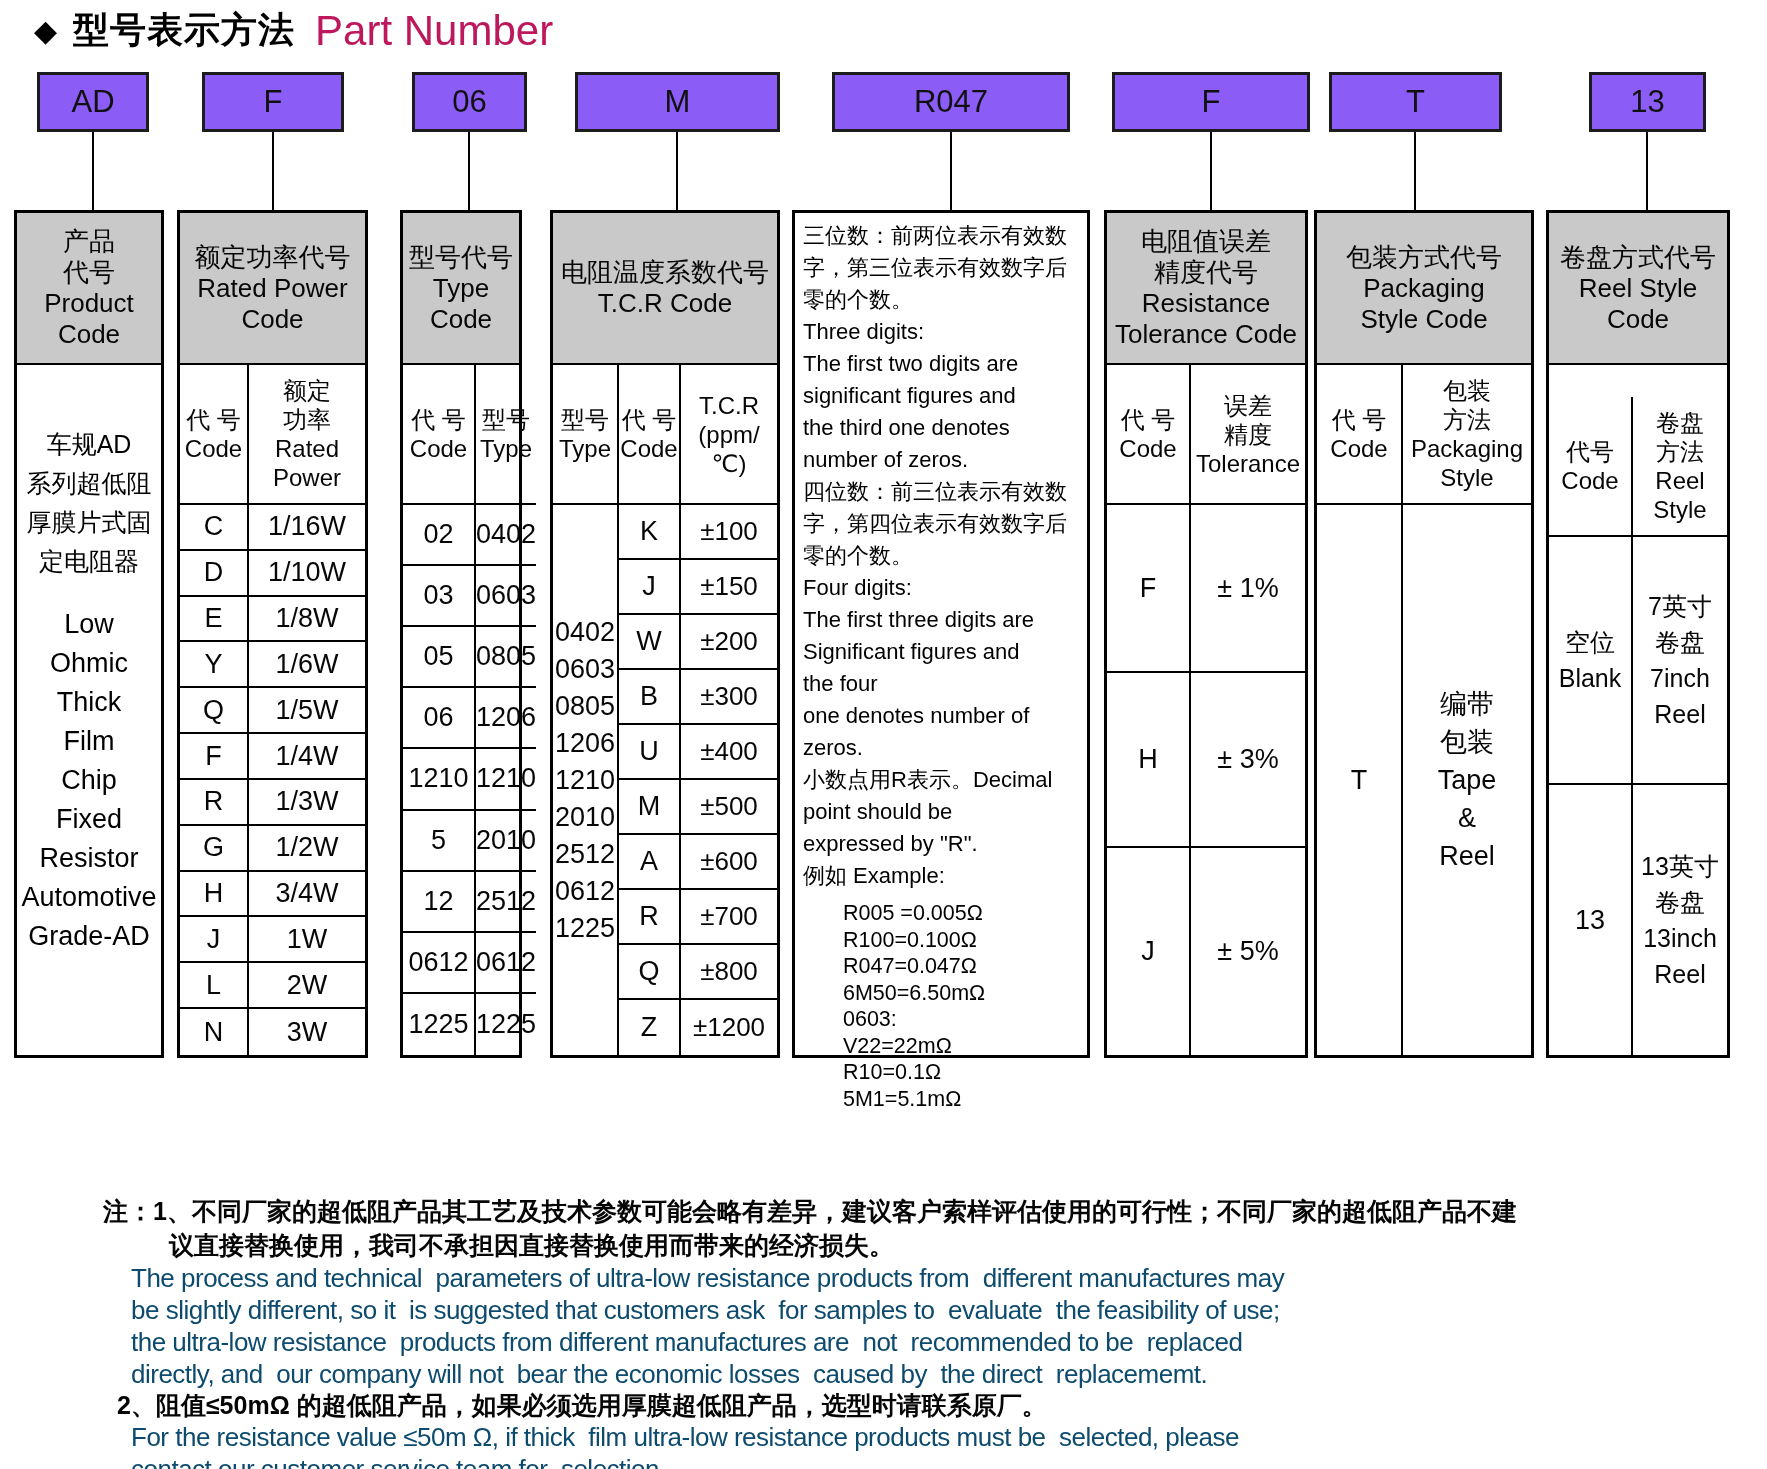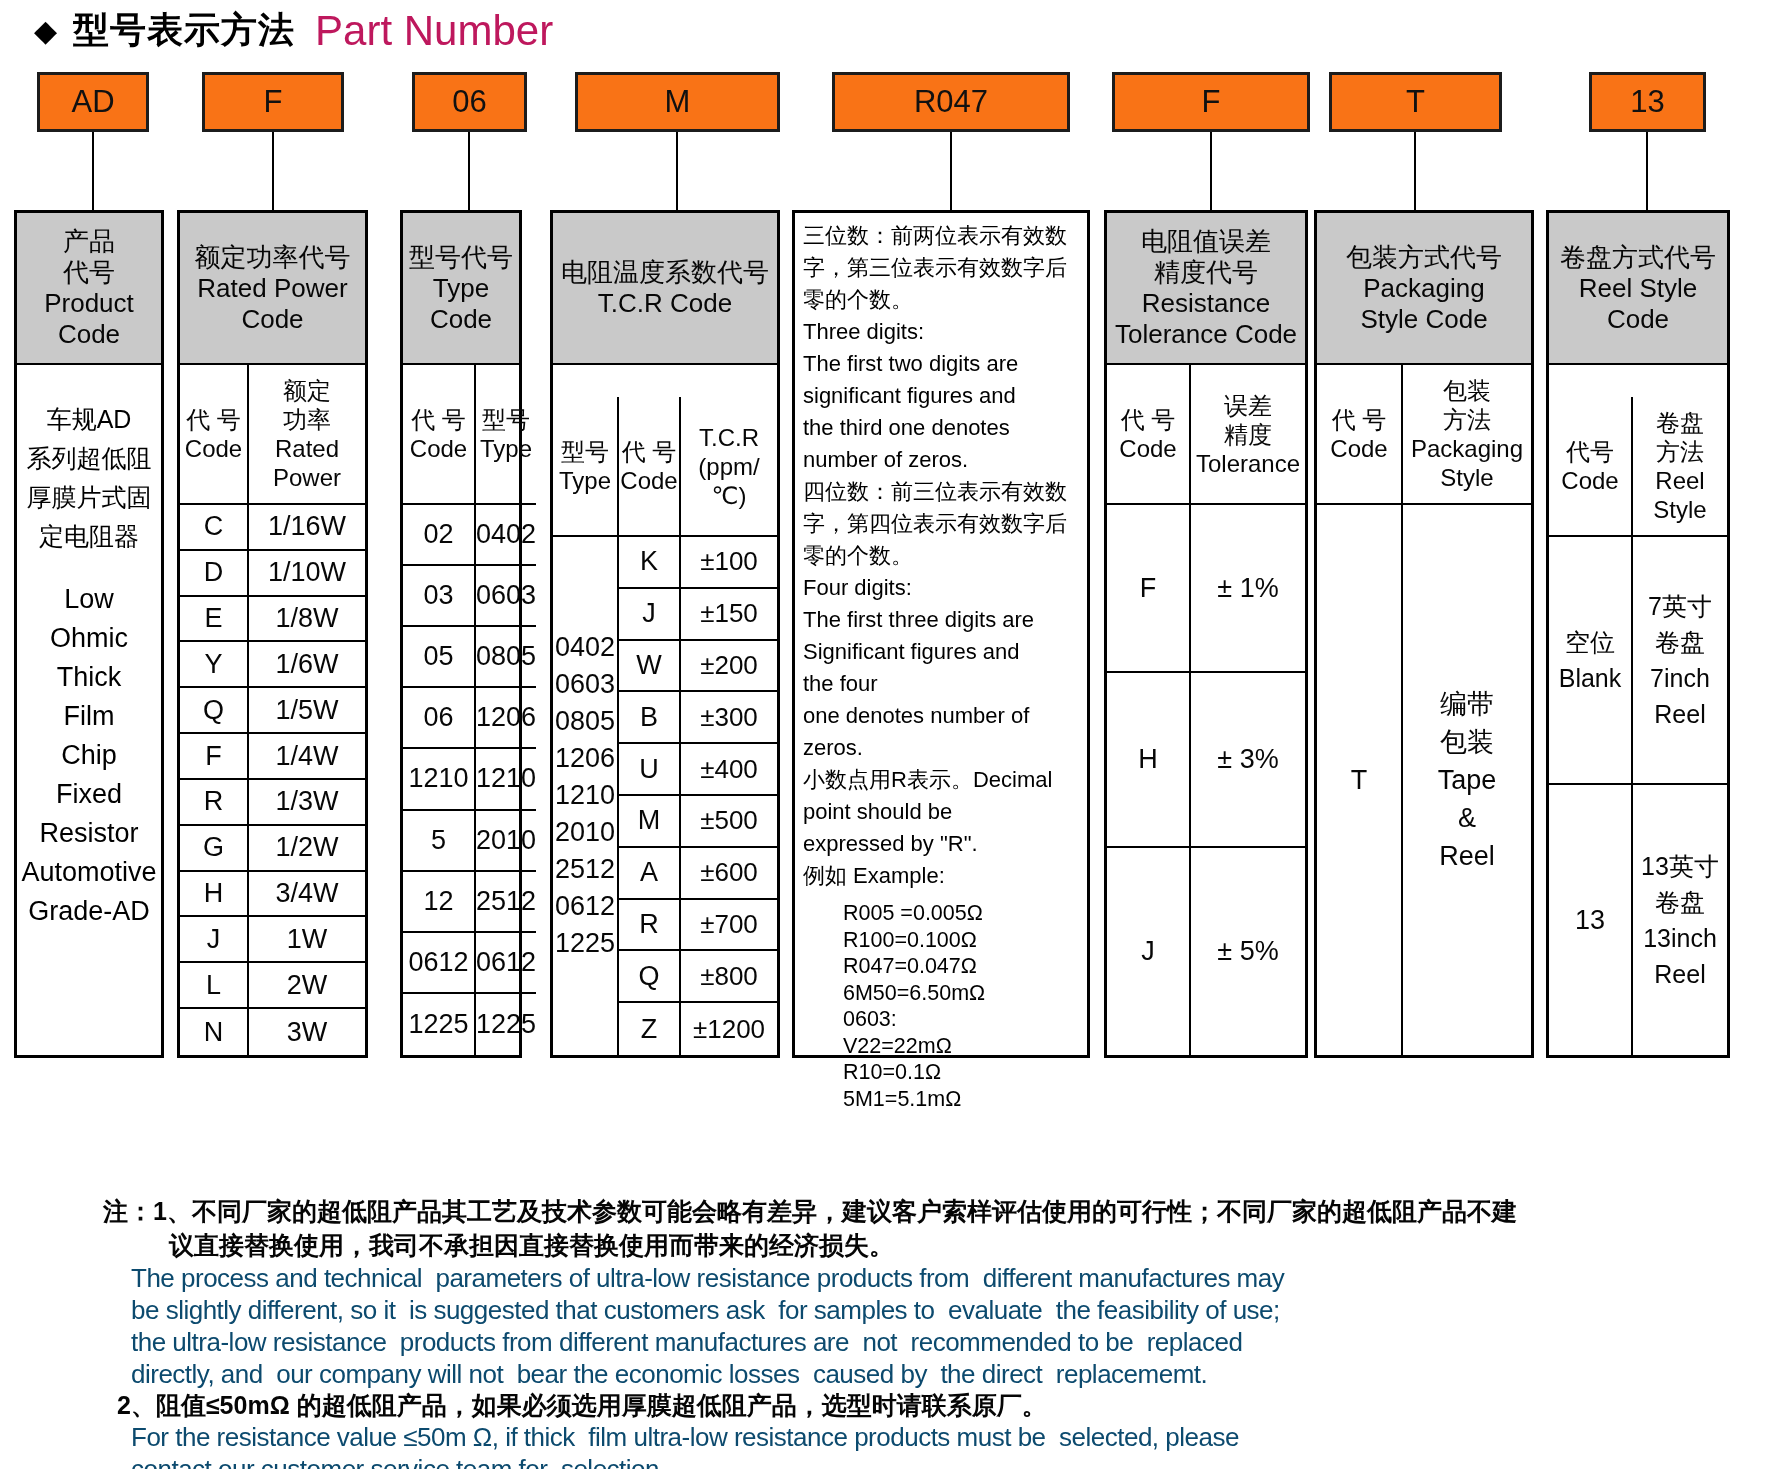--- a/index.html
+++ b/index.html
@@ -5,33 +5,33 @@
   html,body{margin:0;padding:0;background:#ffffff;}
   body{font-family:"Liberation Sans","DejaVu Sans",sans-serif;color:#000;}
   #page{position:relative;width:1767px;height:1469px;background:#fff;overflow:hidden;}
   .abs{position:absolute;box-sizing:border-box;}
   
   .title{left:34px;top:6px;display:flex;align-items:center;white-space:nowrap;}
   .t-diamond{font-size:30px;margin-right:16px;line-height:1;}
   .t-cn{font-size:36px;font-weight:bold;letter-spacing:1px;}
   .t-en{font-size:42px;margin-left:20px;color:#be185d;}
   
-  .pbox{top:72px;height:60px;border:3px solid #1c1c1c;background:#f97316;display:flex;align-items:center;justify-content:center;font-size:31px;color:#111;}
+  .pbox{top:72px;height:60px;border:3px solid #1c1c1c;background:#8b5cf6;display:flex;align-items:center;justify-content:center;font-size:31px;color:#111;}
   .vline{width:2px;top:132px;height:78px;background:#000;}
   
   .col{top:210px;height:848px;border:3px solid #000;background:#fff;display:flex;flex-direction:column;}
   .ghead{height:150px;flex:0 0 150px;background:#c9c9c9;border-bottom:2.5px solid #000;display:flex;align-items:center;justify-content:center;text-align:center;white-space:pre-line;font-size:26px;line-height:31px;color:#070707;}
   .grid{flex:1;display:grid;}
   .c{border-right:2px solid #000;border-bottom:2px solid #000;display:flex;align-items:center;justify-content:center;text-align:center;white-space:pre-line;font-size:27px;color:#070707;}
   .sub{font-size:24px;line-height:29px;}
   .lc{border-right:none;}
   .lr{border-bottom:none;}
   .tcrv{font-size:26px;}
   
-  .prod-body{flex:1;display:flex;flex-direction:column;align-items:center;padding-top:35px;text-align:center;}
+  .prod-body{flex:1;display:flex;flex-direction:column;align-items:center;padding-top:60px;text-align:center;}
   .prod-cn{font-size:25px;line-height:39px;white-space:pre-line;}
   .prod-en{margin-top:24px;font-size:27px;line-height:39px;white-space:pre-line;}
   
   .rv-body{flex:1;padding:7px 6px 0 8px;text-align:left;}
   .rv-text{font-size:22px;line-height:32px;white-space:pre-line;}
   .rv-ex{margin-top:8px;margin-left:40px;font-size:21.5px;line-height:26.5px;white-space:pre-line;}
   
   .tcr-types{line-height:37px;font-size:27px;}
   
   .notes{left:103px;top:1194px;width:1600px;}
@@ -153,21 +153,21 @@
       <div class="c lc">2010</div>
       <div class="c">12</div>
       <div class="c lc">2512</div>
       <div class="c">0612</div>
       <div class="c lc">0612</div>
       <div class="c lr">1225</div>
       <div class="c lc lr">1225</div>
     </div>
   </div>
 
-  <div class="abs col" style="left:550px;width:230px;gap:32px;">
+  <div class="abs col" style="left:550px;width:230px;">
     <div class="ghead">电阻温度系数代号
 T.C.R Code</div>
     <div class="grid" style="grid-template-columns:66px 62px 1fr;grid-template-rows:140px repeat(10,1fr);">
       <div class="c sub">型号
 Type</div>
       <div class="c sub">代 号
 Code</div>
       <div class="c sub lc">T.C.R
 (ppm/℃)</div>
       <div class="c lr tcr-types" style="grid-row:2 / 12;">0402

